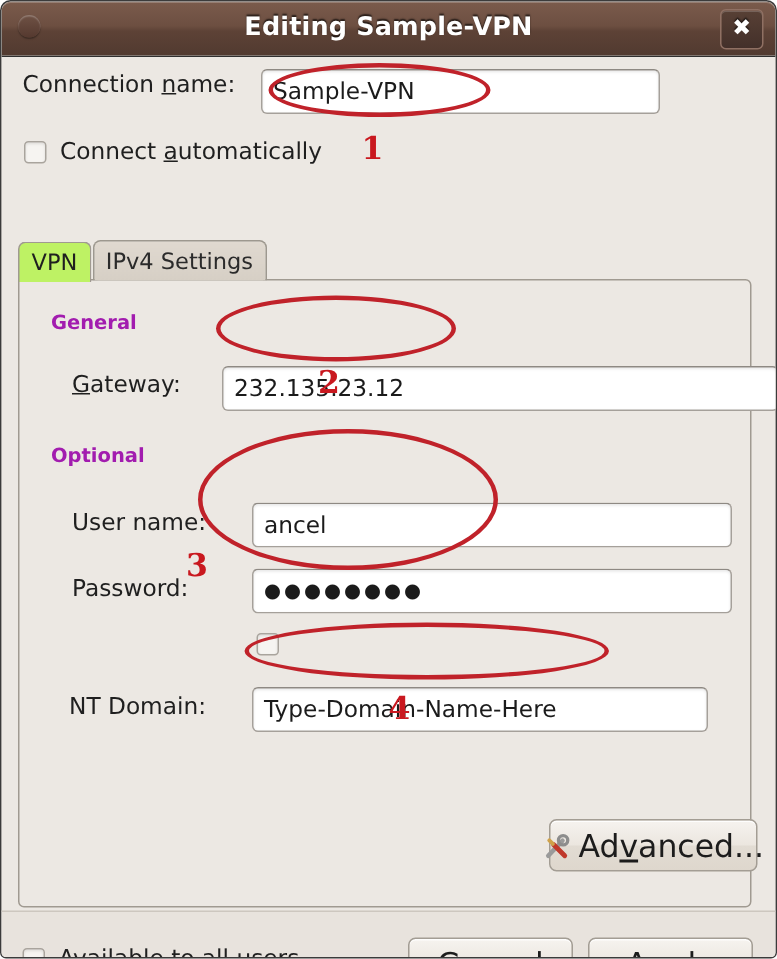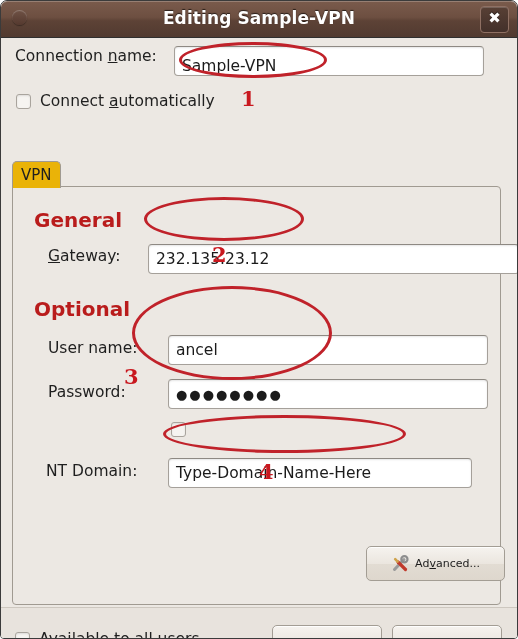--- a/index.html
+++ b/index.html
@@ -154,21 +154,21 @@
     font-size: 15px;
     color: #1f1f1f;
     display: flex;
     align-items: center;
     border: 1px solid #9d988f;
     border-bottom: none;
     border-radius: 5px 5px 0 0;
     cursor: pointer;
   }
   .tab.active {
-    background: #eab308;
+    background: #bef264;
     border-color: #a09a91;
     position: relative;
     z-index: 4;
     margin-bottom: -1px;
     padding-bottom: 1px;
   }
   .tab.inactive {
     background: linear-gradient(to bottom, #e0d9d0, #d6cfc5);
     color: #2b2b2b;
     margin-left: 1px;
@@ -182,32 +182,32 @@
     height: 419px;
     box-sizing: border-box;
     background: #ece8e3;
     border: 1px solid #a09a91;
     border-radius: 0 4px 4px 4px;
     z-index: 2;
   }
 
   .section-heading {
     position: absolute;
-    font-size: 20px;
+    font-size: 13px;
     font-weight: bold;
-    color: #b91c1c;
+    color: #a21caf;
   }
 
   
   .button {
     box-sizing: border-box;
     background: linear-gradient(to bottom, #f6f3ef 0%, #ebe6df 50%, #e2dcd3 51%, #ded7cd 100%);
     border: 1px solid #a39d94;
     border-radius: 5px;
-    font-size: 11px;
+    font-size: 21px;
     color: #1c1c1c;
     display: flex;
     align-items: center;
     justify-content: center;
     cursor: pointer;
     box-shadow: inset 0 1px 0 rgba(255,255,255,0.85);
     font-family: "DejaVu Sans", "Liberation Sans", sans-serif;
   }
   .button u { text-decoration: underline; }
 
@@ -286,32 +286,35 @@
     <div id="close-button">
       <span class="glyph">✖</span>
     </div>
   </div>
 
   <div id="dialog-body">
 
     <div class="row" style="left:14px; top:9px;">
       <span class="field-label"><span>Connection </span><u>n</u><span>ame:</span></span>
     </div>
-    <div class="textfield" style="position:absolute; left:173px; top:8px; width:310px;align-items:flex-end;">
+    <div class="textfield" style="position:absolute; left:173px; top:8px; width:266px;">
       <span>Sample-VPN</span>
     </div>
 
     <div class="row" style="left:15px; top:54px;">
       <div class="checkbox"></div>
       <span class="check-label"><span>Connect </span><u>a</u><span>utomatically</span></span>
     </div>
 
     <div id="tabs">
       <div class="tab active">
         <span>VPN</span>
+      </div>
+      <div class="tab inactive">
+        <span>IPv4 Settings</span>
       </div>
     </div>
 
     <div id="tab-panel"></div>
 
     <div class="section-heading" style="left:33px; top:170px; z-index:3;">General</div>
 
     <div class="row" style="left:47px; top:209px; z-index:3;">
       <span class="field-label"><u>G</u><span>ateway:</span></span>
     </div>

